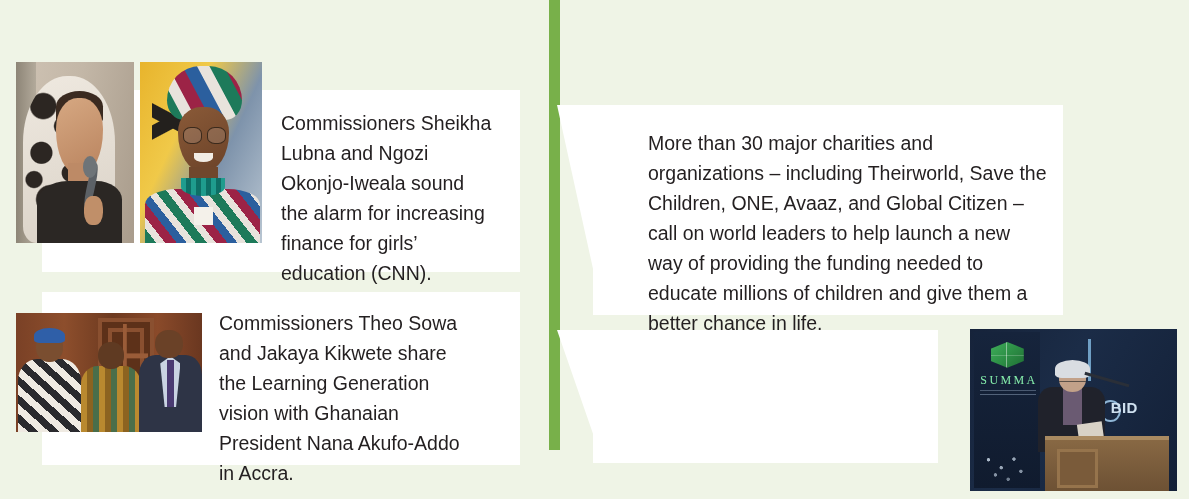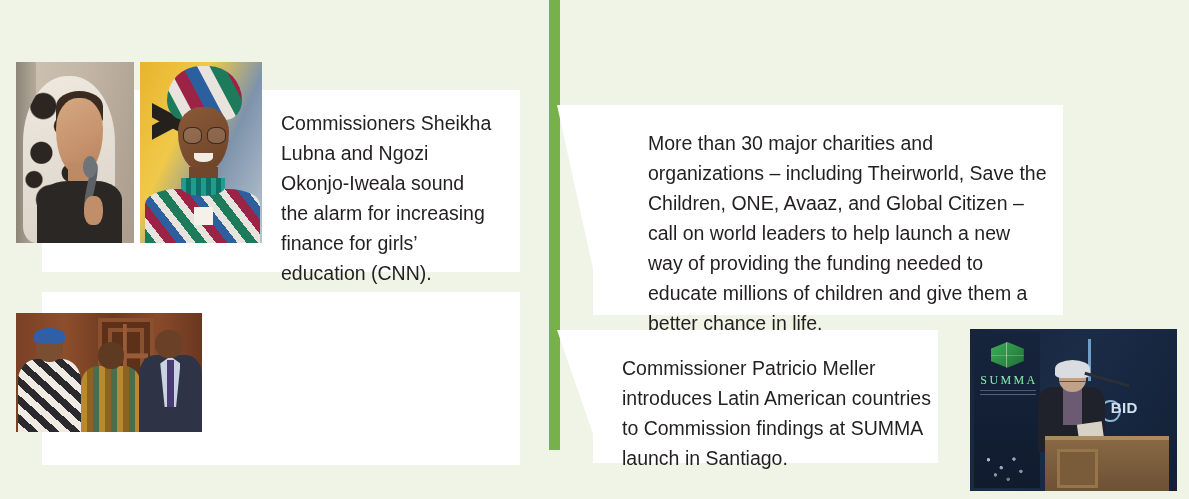--- a/index.html
+++ b/index.html
@@ -290,26 +290,26 @@
         </div>
       <div class="f3">
           <div class="body"></div>
           <div class="shirt"></div>
           <div class="tie"></div>
           <div class="head"></div>
         </div>
     </div>
   </div>
 
+  <div class="card-text" style="left:219px;top:308px;width:260px;">Commissioners Theo Sowa and Jakaya Kikwete share the Learning Generation vision with Ghanaian President Nana Akufo-Addo in Accra.</div>
 
   <div class="card right" style="left:593px;top:330px;width:345px;height:133px;">
     <div class="notch"></div>
   </div>
 
-  <div class="card-text" style="left:622px;top:353px;width:330px;">Commissioner Patricio Meller introduces Latin American countries to Commission findings at SUMMA launch in Santiago.</div>
 
   <div class="photo p-summa" style="left:970px;top:329px;width:207px;height:162px;">
     <div class="inner">
       <div class="bg"></div>
         <div class="banner"></div>
       <div class="cube"></div>
         <div class="cubegrid"></div>
       <div class="summa-word">SUMMA</div>
       <div class="summa-sub"></div>
         <div class="dots"></div>

